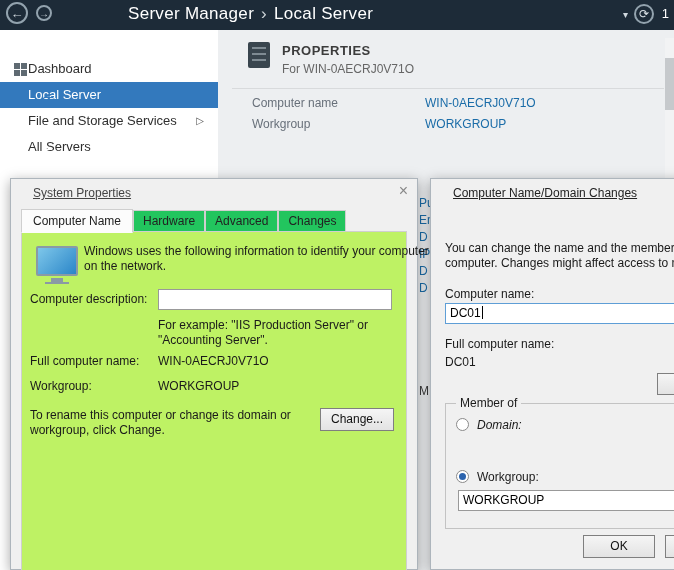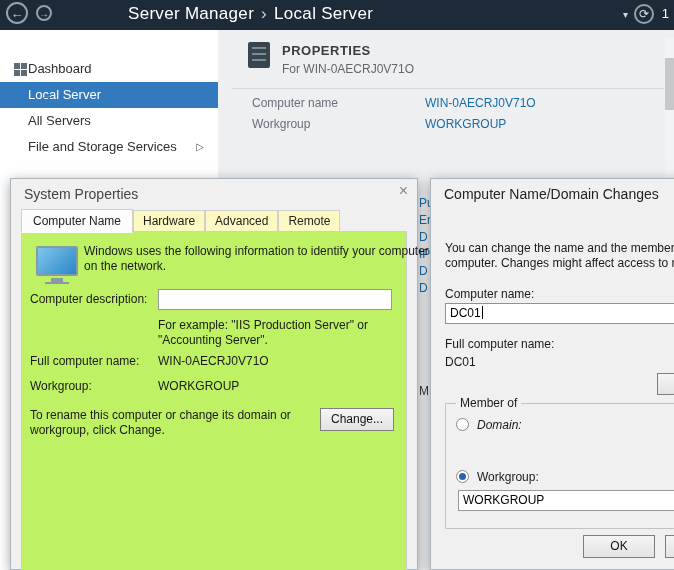--- a/index.html
+++ b/index.html
@@ -40,26 +40,26 @@
   .prop-link { position:absolute; left:207px; font-size:12px; color:#1a6ca8; white-space:nowrap; }
   .row0 { top:66px; } .row1 { top:87px; }
   .frag { position:absolute; left:201px; width:11px; overflow:hidden; font-size:12px; color:#1a6ca8; white-space:nowrap; }
   .f0{top:166px;} .f1{top:183px;} .f2{top:200px;} .f3{top:217px;} .f4{top:234px;} .f5{top:251px;}
   .f6{top:354px; color:#3a3a3a;}
   .scroll-track { position:absolute; right:0; top:8px; width:9px; height:160px; background:#f2f3f4; }
   .scroll-thumb { position:absolute; right:0; top:20px; width:9px; height:52px; background:#c6c9cc; }
 
   
   .dlg { position:absolute; background:#f0f0f0; border:1px solid #adb5bc; box-shadow:0 3px 12px rgba(0,0,0,.35); }
-  .dlg-title { position:absolute; left:13px; top:7px; font-size:14px; color:#444; white-space:nowrap; }
+  .dlg-title { position:absolute; left:22px; top:7px; font-size:12px; color:#444; white-space:nowrap;text-decoration:underline; }
   .dlg-close { position:absolute; right:9px; top:3px; font-size:16px; color:#888; cursor:default; }
 
   .sysprops { left:10px; top:178px; width:408px; height:392px; }
   .tabs { position:absolute; left:10px; top:30px; display:flex; align-items:flex-end; z-index:2; }
-  .tab { font-size:12px; color:#222; background:#fef9c3; border:1px solid #cfcfcf; padding:3px 9px; white-space:nowrap; }
+  .tab { font-size:12px; color:#222; background:#22c55e; border:1px solid #cfcfcf; padding:3px 9px; white-space:nowrap; }
   .tab.active { background:#fcfcfc; border-bottom:1px solid #fcfcfc; padding:4px 11px; margin-bottom:-1px; }
   .dlg-page { position:absolute; left:10px; top:52px; width:386px; height:340px; background:#bef264; border:1px solid #cfcfcf; }
   .monitor { position:absolute; left:14px; top:14px; width:42px; height:30px; border:2px solid #8a9aa5; border-radius:2px; background:linear-gradient(135deg,#7ec7ea,#2b86c8); }
   .monitor::after { content:""; position:absolute; left:13px; top:30px; width:12px; height:4px; background:#8a9aa5; }
   .monitor::before { content:""; position:absolute; left:7px; top:34px; width:24px; height:2px; background:#8a9aa5; }
   .txt { position:absolute; font-size:12px; color:#1a1a1a; line-height:15px; white-space:nowrap; }
   .lbl { position:absolute; font-size:12px; color:#1a1a1a; white-space:nowrap; }
   .textbox { position:absolute; background:#fff; border:1px solid #999; height:21px; font-size:12px; padding:2px 4px; white-space:nowrap; overflow:hidden; }
   .textbox.focused { border-color:#5e9ed6; }
   .btn { position:absolute; background:linear-gradient(#f5f5f5,#e3e3e3); border:1px solid #7f7f7f; font-size:12px; color:#111; text-align:center; line-height:21px; }
@@ -97,26 +97,26 @@
     <div class="sb-item">
       <span class="sb-icon icon-grid"></span>
       <span>Dashboard</span>
     </div>
     <div class="sb-item selected">
       <span class="sb-icon icon-server light"></span>
       <span>Local Server</span>
     </div>
     <div class="sb-item">
       <span class="sb-icon icon-server"></span>
-      <span>All Servers</span>
+      <span>File and Storage Services</span>
+      <span class="sb-chev">▷</span>
     </div>
     <div class="sb-item">
       <span class="sb-icon icon-server"></span>
-      <span>File and Storage Services</span>
-      <span class="sb-chev">▷</span>
+      <span>All Servers</span>
     </div>
   </div>
 
   <div class="main">
     <div class="tile-icon"></div>
     <div class="props-heading">PROPERTIES</div>
     <div class="props-subheading">For WIN-0AECRJ0V71O</div>
     <div class="main-divider"></div>
 
     <div class="prop-label row0">Computer name</div>
@@ -138,21 +138,21 @@
   </div>
 
   <div class="dlg sysprops">
     <div class="dlg-title">System Properties</div>
     <div class="dlg-close">×</div>
 
     <div class="tabs">
       <div class="tab active">Computer Name</div>
       <div class="tab">Hardware</div>
       <div class="tab">Advanced</div>
-      <div class="tab">Remote</div>
+      <div class="tab">Changes</div>
     </div>
 
     <div class="dlg-page">
       <div class="monitor"></div>
       <div class="txt" style="left:62px; top:12px;">
         <div>Windows uses the following information to identify your computer</div>
         <div>on the network.</div>
       </div>
 
       <div class="lbl" style="left:8px; top:60px;">Computer description:</div>

